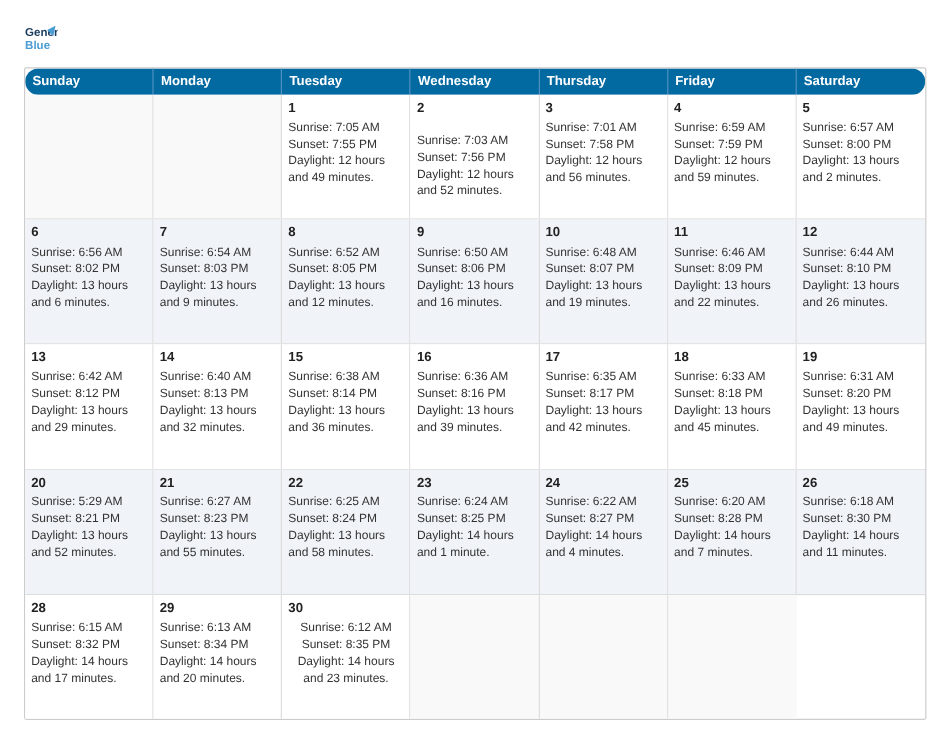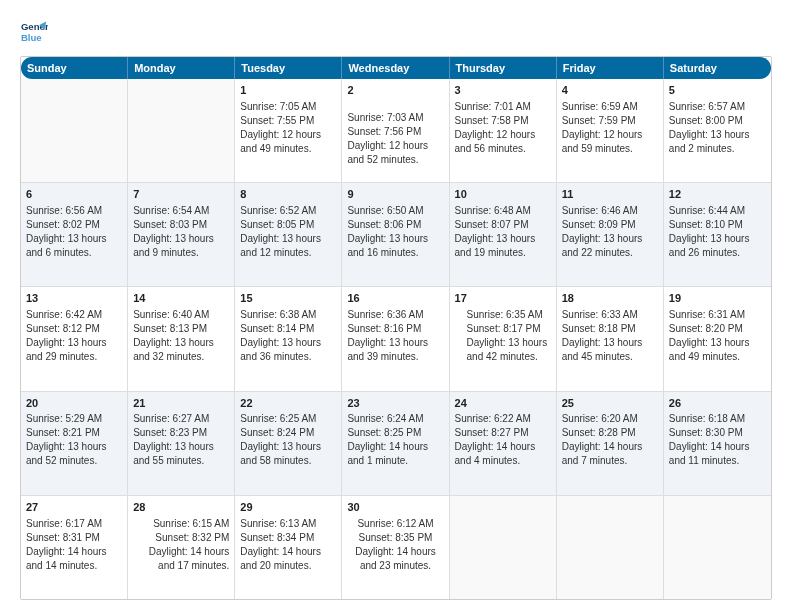--- a/index.html
+++ b/index.html
@@ -231,21 +231,21 @@
 Daylight: 13 hours and 36 minutes.</div>
           </div>
           <div class="cal-cell">
             <div class="day-num">16</div>
             <div class="day-info" style="white-space: pre-line;">Sunrise: 6:36 AM
 Sunset: 8:16 PM
 Daylight: 13 hours and 39 minutes.</div>
           </div>
           <div class="cal-cell">
             <div class="day-num">17</div>
-            <div class="day-info" style="white-space: pre-line; margin-left: 12px;">Sunrise: 6:35 AM
+            <div class="day-info" style="white-space: pre-line;">Sunrise: 6:35 AM
 Sunset: 8:17 PM
 Daylight: 13 hours and 42 minutes.</div>
           </div>
           <div class="cal-cell">
             <div class="day-num">18</div>
             <div class="day-info" style="white-space: pre-line;">Sunrise: 6:33 AM
 Sunset: 8:18 PM
 Daylight: 13 hours and 45 minutes.</div>
           </div>
           <div class="cal-cell">
@@ -294,28 +294,22 @@
           </div>
           <div class="cal-cell alt-row">
             <div class="day-num">26</div>
             <div class="day-info" style="white-space: pre-line;">Sunrise: 6:18 AM
 Sunset: 8:30 PM
 Daylight: 14 hours and 11 minutes.</div>
           </div>
         </div>
         <div class="cal-row">
           <div class="cal-cell">
-            <div class="day-num">27</div>
-            <div class="day-info" style="white-space: pre-line;">Sunrise: 6:17 AM
-Sunset: 8:31 PM
-Daylight: 14 hours and 14 minutes.</div>
-          </div>
-          <div class="cal-cell">
             <div class="day-num">28</div>
-            <div class="day-info" style="white-space: pre-line; text-align: right;">Sunrise: 6:15 AM
+            <div class="day-info" style="white-space: pre-line;">Sunrise: 6:15 AM
 Sunset: 8:32 PM
 Daylight: 14 hours and 17 minutes.</div>
           </div>
           <div class="cal-cell">
             <div class="day-num">29</div>
             <div class="day-info" style="white-space: pre-line;">Sunrise: 6:13 AM
 Sunset: 8:34 PM
 Daylight: 14 hours and 20 minutes.</div>
           </div>
           <div class="cal-cell">

